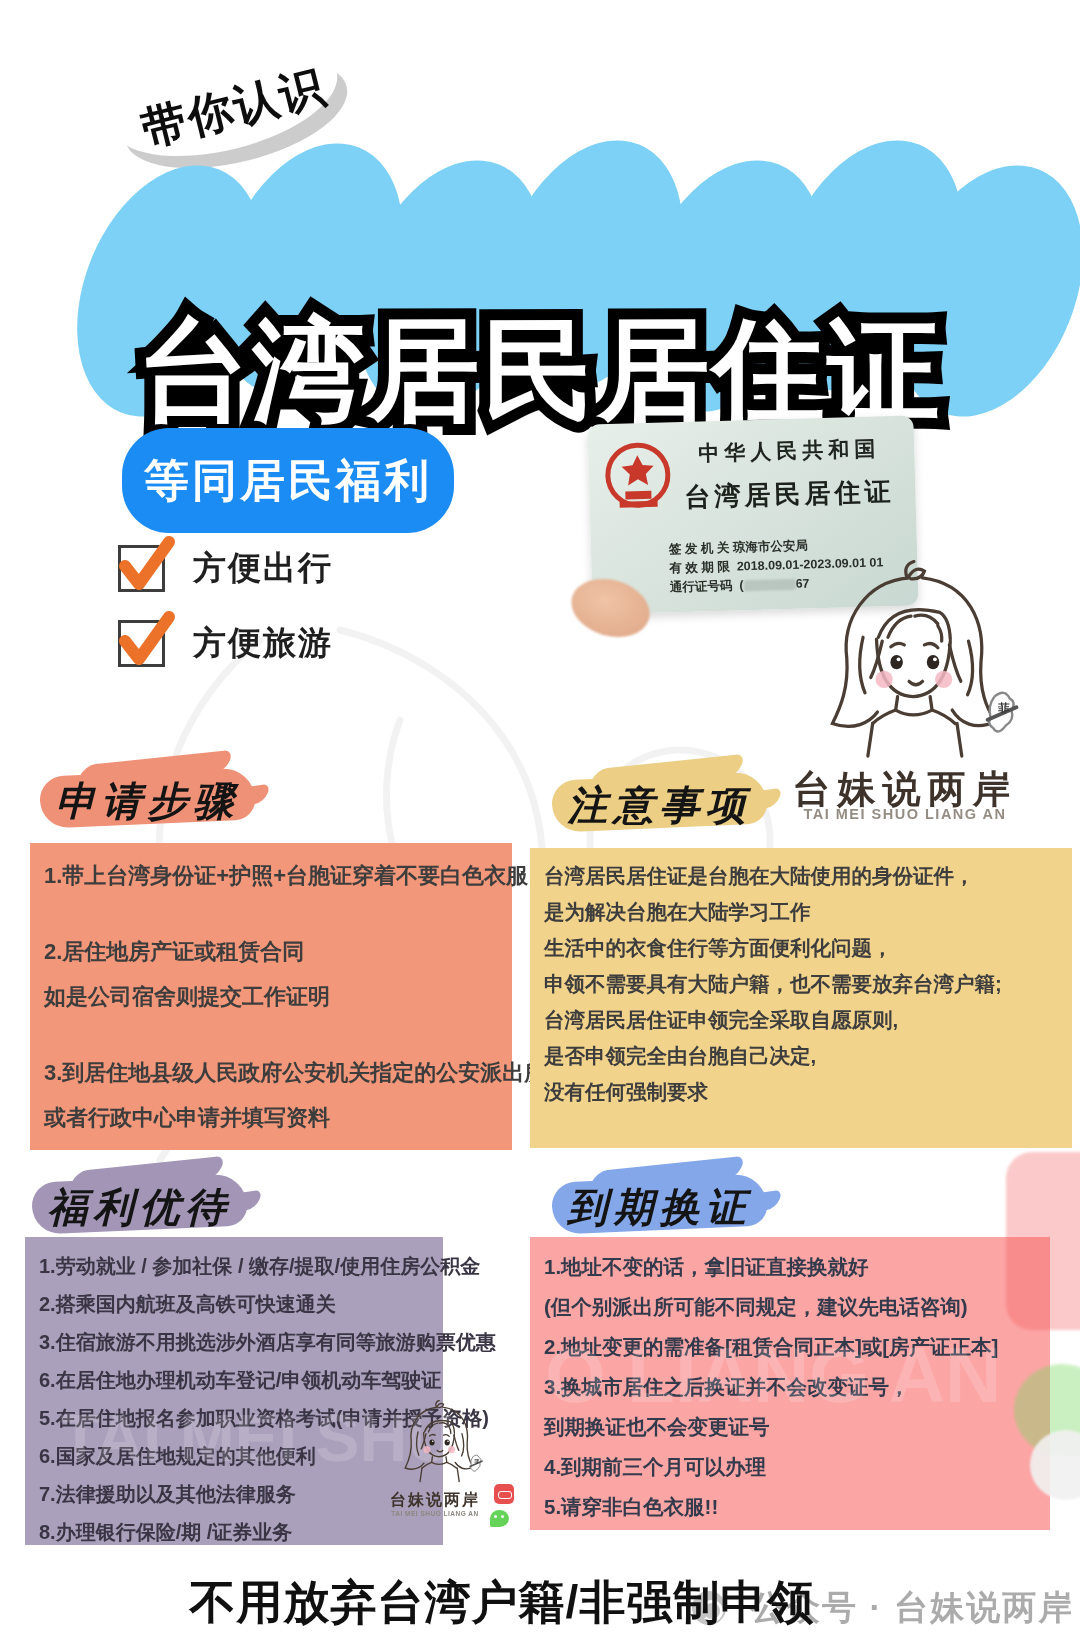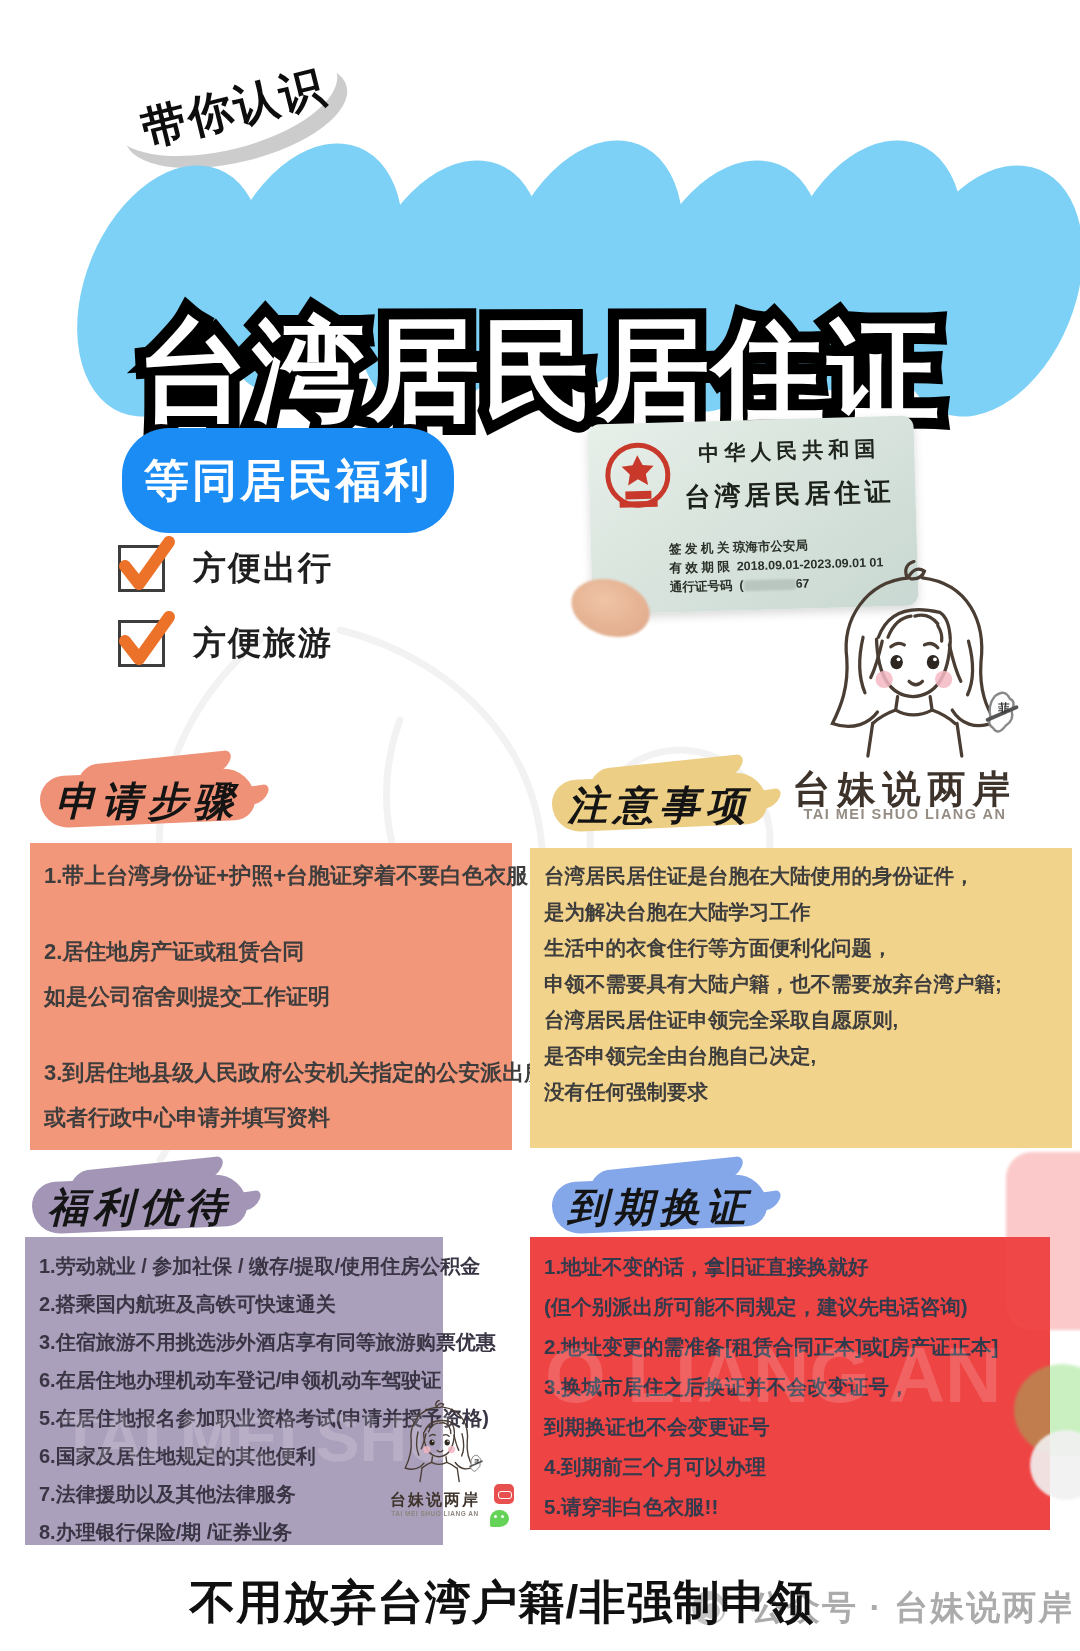--- a/index.html
+++ b/index.html
@@ -51,21 +51,21 @@
 
   
   .box{position:absolute;padding:10px 14px;font-weight:600;color:#3d3d3d;}
   .box .ln{white-space:nowrap;}
   .box-apply{left:30px;top:843px;width:482px;height:307px;background:#f29779;font-size:22px;}
   .box-apply .ln{line-height:45px;} .box-apply .ln.blank{height:31px;}
   .box-notes{left:530px;top:848px;width:542px;height:300px;background:#f2d38c;font-size:20.5px;}
   .box-notes .ln{line-height:36px;}
   .box-benefits{left:25px;top:1237px;width:418px;height:308px;background:#aba0bc;font-size:20px;color:#3a3544;}
   .box-benefits .ln{line-height:38px;}
-  .box-renewal{left:530px;top:1237px;width:520px;height:293px;background:#ef4444;font-size:20.5px;color:#333a4c;}
+  .box-renewal{left:530px;top:1237px;width:520px;height:293px;background:#fca5a5;font-size:20.5px;color:#333a4c;}
   .box-renewal .ln{line-height:40px;}
   .wm-letters{position:absolute;font-weight:900;color:rgba(255,255,255,.16);pointer-events:none;white-space:nowrap;}
 
   
   .mini-logo{position:absolute;left:360px;top:1398px;width:160px;height:148px;}
   .mini-logo svg{position:absolute;left:30px;top:0;width:96px;height:92px;}
   .mini-name{position:absolute;left:0;top:92px;width:150px;text-align:center;font-size:16px;font-weight:800;color:#3e332b;letter-spacing:2px;}
   .mini-en{position:absolute;left:0;top:112px;width:150px;text-align:center;font-size:6.5px;font-weight:600;color:#8d867e;letter-spacing:.5px;}
   .ic-red{position:absolute;left:134px;top:86px;width:20px;height:20px;border-radius:5px;background:#e85050;}
   .ic-red:after{content:"";position:absolute;left:4px;top:7px;width:12px;height:6px;border:1.5px solid #fff;border-radius:3px;}

